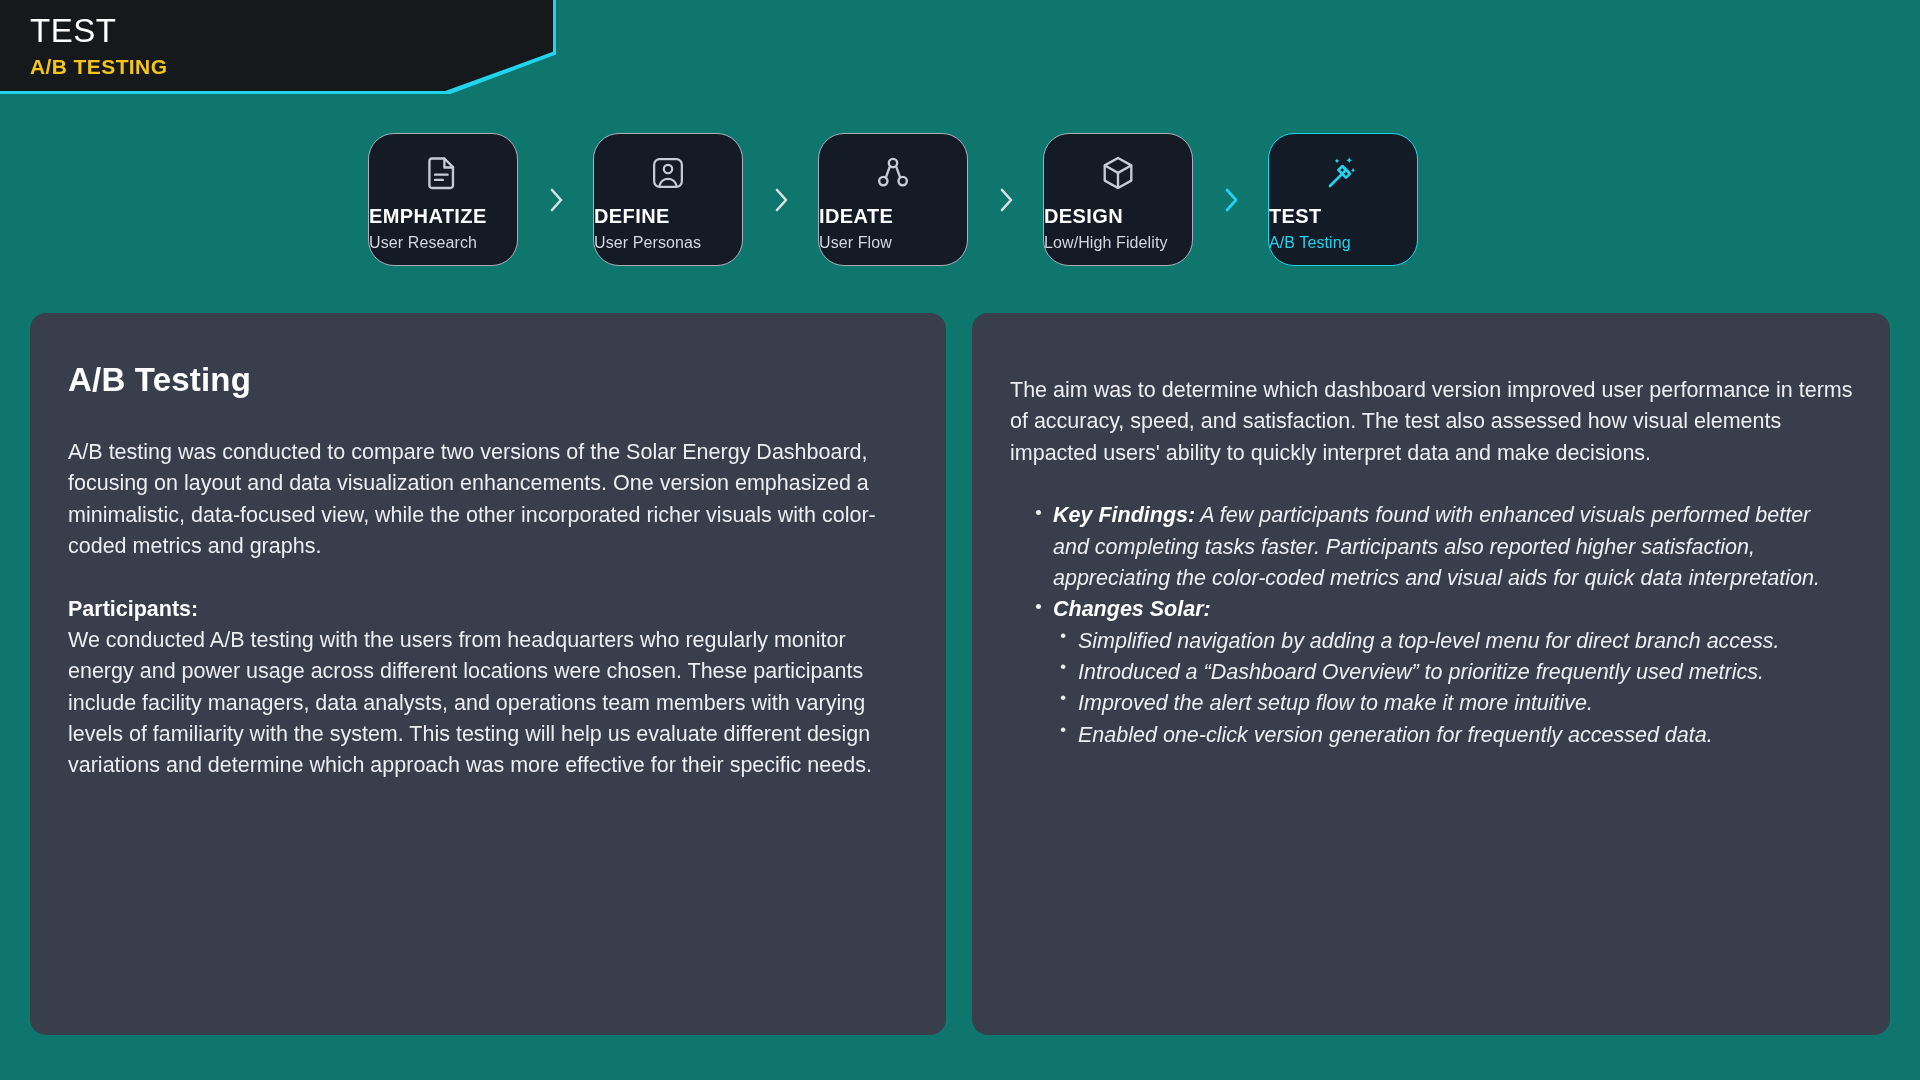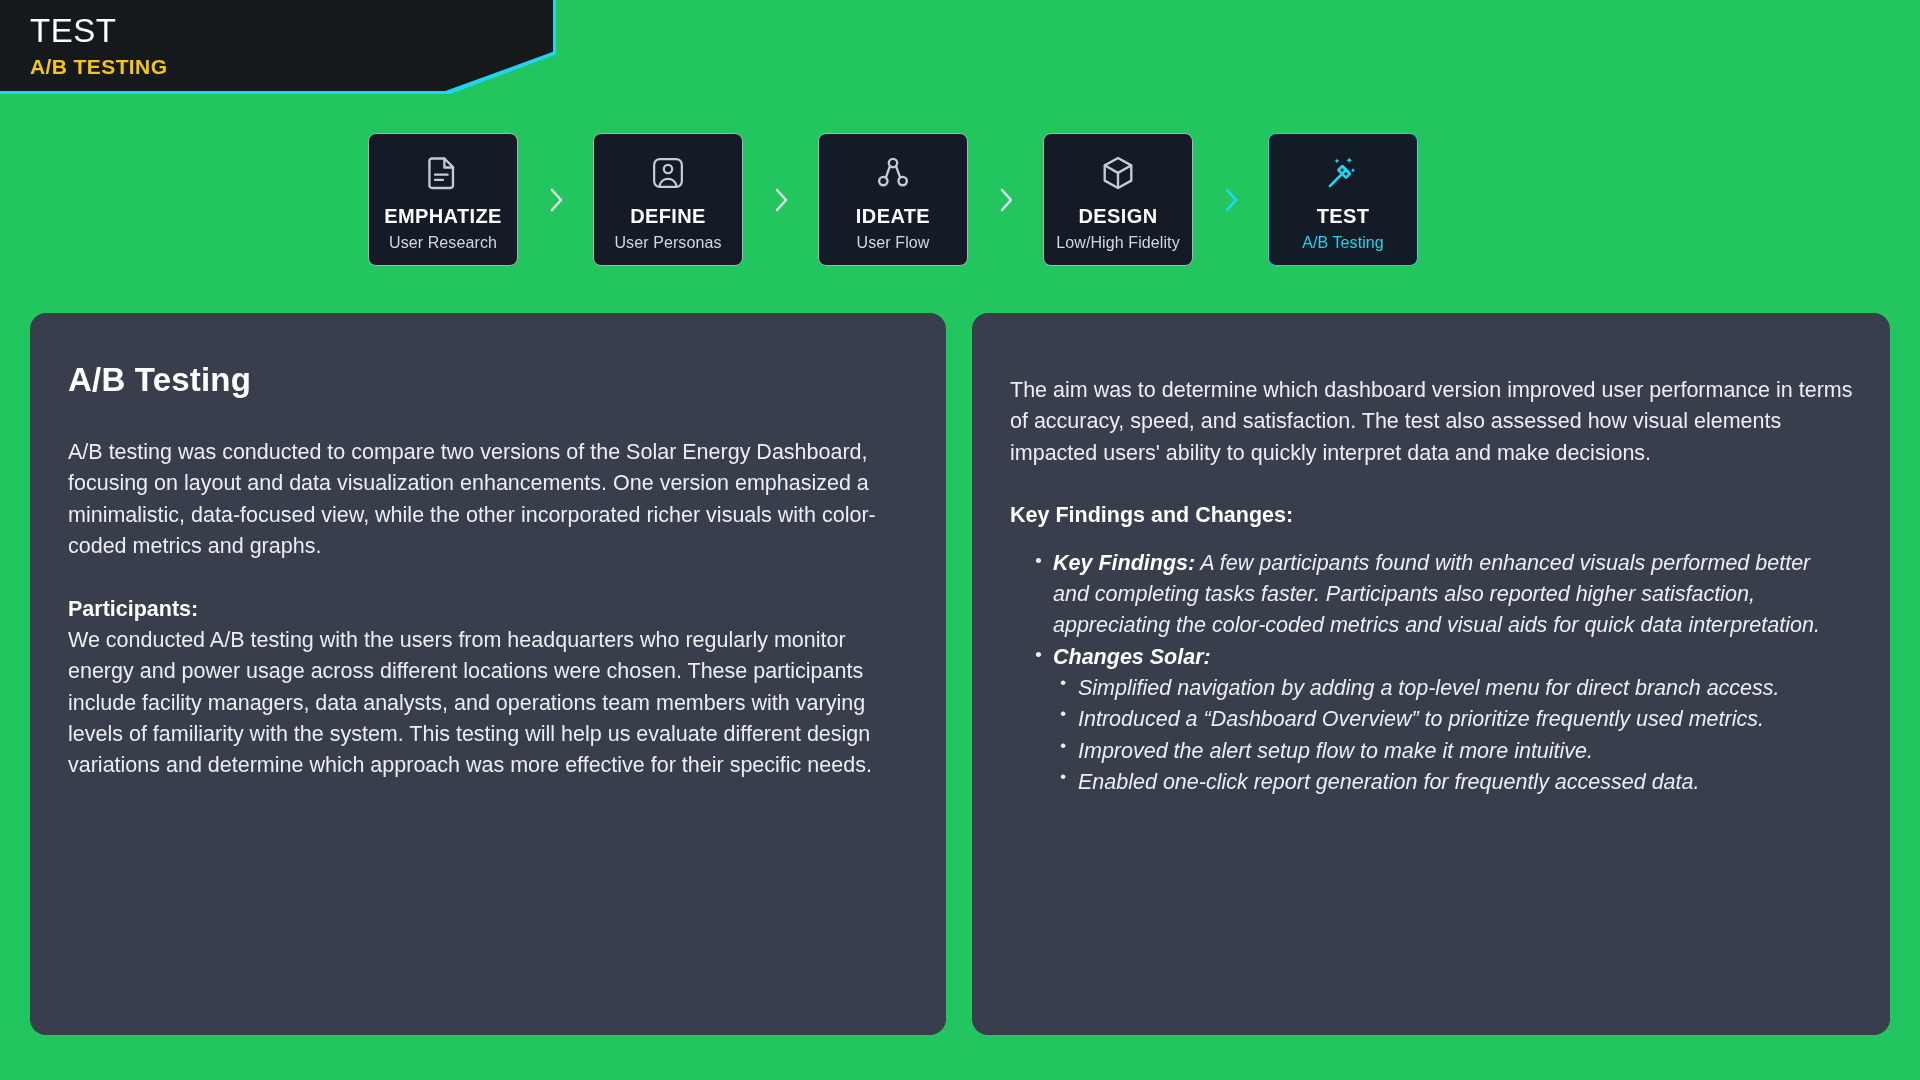--- a/index.html
+++ b/index.html
@@ -9,21 +9,21 @@
     height: 1080px;
     background: #121722;
     font-family: "Liberation Sans", sans-serif;
     overflow: hidden;
   }
 
   .page {
     position: relative;
     width: 1920px;
     height: 1080px;
-    background: #22c55e;
+    background: #0f766e;
   }
   .banner-wrap {
     position: absolute;
     left: 0; top: 0;
     width: 556px; height: 94px;
   }
   .banner-edge {
     position: absolute;
     left: 0; top: 0;
     width: 556px; height: 94px;
@@ -64,25 +64,24 @@
     left: 368px;
     top: 133px;
     display: flex;
     align-items: center;
     gap: 0;
   }
   .step-card {
     width: 150px;
     height: 133px;
     border: 1.4px solid #a9b0bd;
-    border-radius: 8px;
+    border-radius: 26px;
     background: #141a26;
     display: flex;
     flex-direction: column;
-    align-items: center;
     justify-content: center;
     padding-top: 4px;
   }
   .step-card.active {
     border-color: #22d3ee;
     background: #131c26;
   }
   .step-icon {
     height: 42px;
     display: flex;
@@ -322,33 +321,32 @@
     </div>
   </div>
 
   <div class="panel panel-right">
 
     <div class="sec-first">
       <span class="para">The aim was to determine which dashboard version improved user performance in terms of accuracy, speed, and satisfaction. The test also assessed how visual elements impacted users' ability to quickly interpret data and make decisions.</span>
     </div>
 
     <div class="sec">
-      <span class="sec-head">Key Findings and Changes:</span>
 
       <ul class="bullets">
         <li>
           <span class="b-strong">Key Findings:</span> <span>A few participants found with enhanced visuals performed better and completing tasks faster. Participants also reported higher satisfaction, appreciating the color-coded metrics and visual aids for quick data interpretation.</span>
         </li>
         <li>
           <span class="b-strong">Changes Solar:</span> 
           <ul class="sub-bullets">
             <li>Simplified navigation by adding a top-level menu for direct branch access.</li>
             <li>Introduced a “Dashboard Overview” to prioritize frequently used metrics.</li>
             <li>Improved the alert setup flow to make it more intuitive.</li>
-            <li>Enabled one-click report generation for frequently accessed data.</li>
+            <li>Enabled one-click version generation for frequently accessed data.</li>
           </ul>
         </li>
       </ul>
     </div>
 
   </div>
 
 </div>
 
 </body></html>

